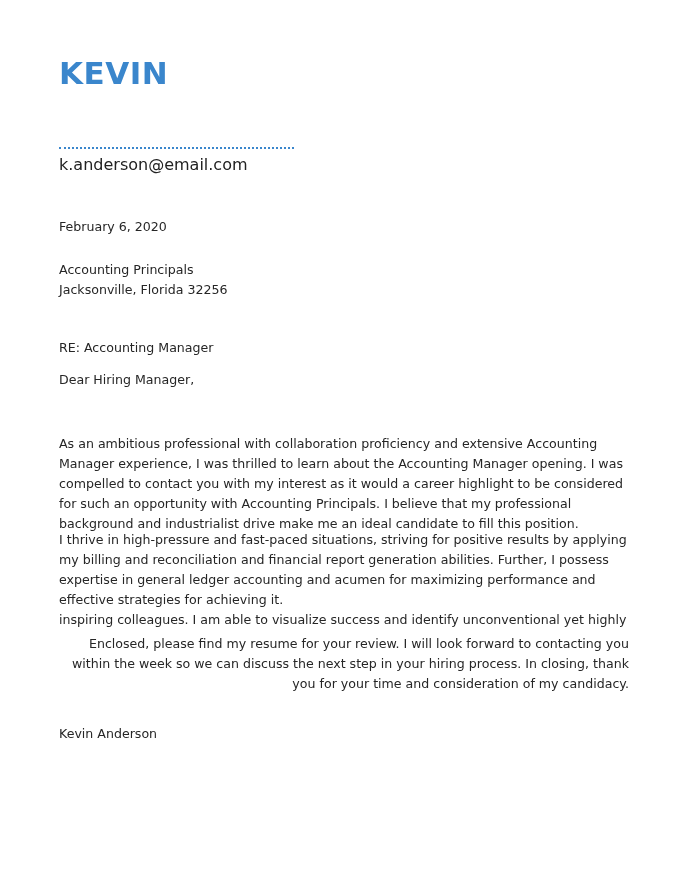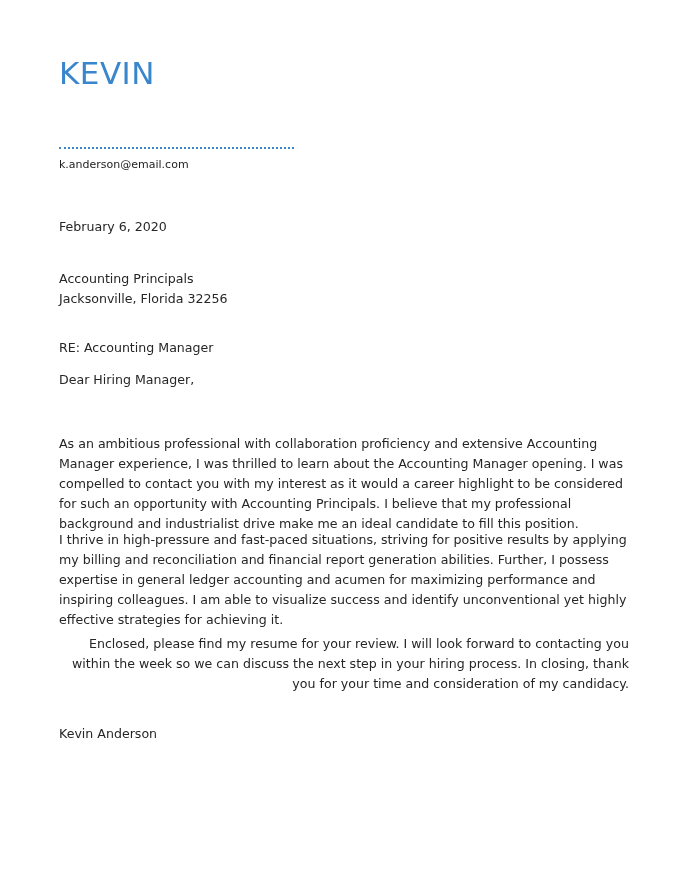--- a/index.html
+++ b/index.html
@@ -23,51 +23,51 @@
     }
     .name {
       position: absolute;
       top: 54px;
       left: 0;
       font-family: "DejaVu Sans", sans-serif;
       font-size: 31px;
       line-height: 39px;
       color: #3a86cc;
       letter-spacing: 0.5px;
-      font-weight: normal;
+      font-weight: bold;
       margin: 0;
       white-space: nowrap;
     }
     .rule {
       position: absolute;
       top: 147px;
       left: 0;
       width: 235px;
       height: 0;
       border-top: 2px dotted #3a86cc;
     }
     .email {
       position: absolute;
       top: 158px;
       left: 0;
-      font-size: 11px;
+      font-size: 16px;
       line-height: 14px;
       color: #222;
     }
     .text {
       font-size: 12.6px;
       line-height: 20px;
       color: #262626;
       margin: 0;
       position: absolute;
       left: 0;
       width: 570px;
     }
     .date { top: 203px; margin-top: 14px; }
-    .addr { top: 269px; }
+    .addr { top: 260px; }
     .re { top: 338px; }
     .salute { top: 370px; }
     .p1 { top: 434px; }
     .p2 { top: 530px; }
     .p3 { top: 634px; text-align: right; }
     .closing { top: 724px; }
     .line { display: block; white-space: nowrap; }
   </style>
 </head>
 <body>
@@ -94,22 +94,22 @@
     <span class="line">Manager experience, I was thrilled to learn about the Accounting Manager opening. I was</span>
     <span class="line">compelled to contact you with my interest as it would a career highlight to be considered</span>
     <span class="line">for such an opportunity with Accounting Principals. I believe that my professional</span>
     <span class="line">background and industrialist drive make me an ideal candidate to fill this position.</span>
   </div>
 
   <div class="text p2">
     <span class="line">I thrive in high-pressure and fast-paced situations, striving for positive results by applying</span>
     <span class="line">my billing and reconciliation and financial report generation abilities. Further, I possess</span>
     <span class="line">expertise in general ledger accounting and acumen for maximizing performance and</span>
+    <span class="line">effective strategies for achieving it.</span>
     <span class="line">inspiring colleagues. I am able to visualize success and identify unconventional yet highly</span>
-    <span class="line">effective strategies for achieving it.</span>
   </div>
 
   <div class="text p3">
     <span class="line">Enclosed, please find my resume for your review. I will look forward to contacting you</span>
     <span class="line">within the week so we can discuss the next step in your hiring process. In closing, thank</span>
     <span class="line">you for your time and consideration of my candidacy.</span>
   </div>
 
   <div class="text closing">
     <span class="line">Kevin Anderson</span>

